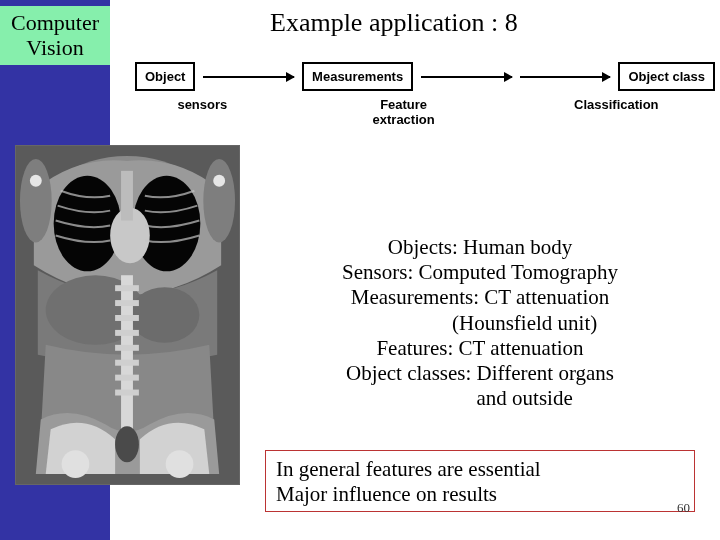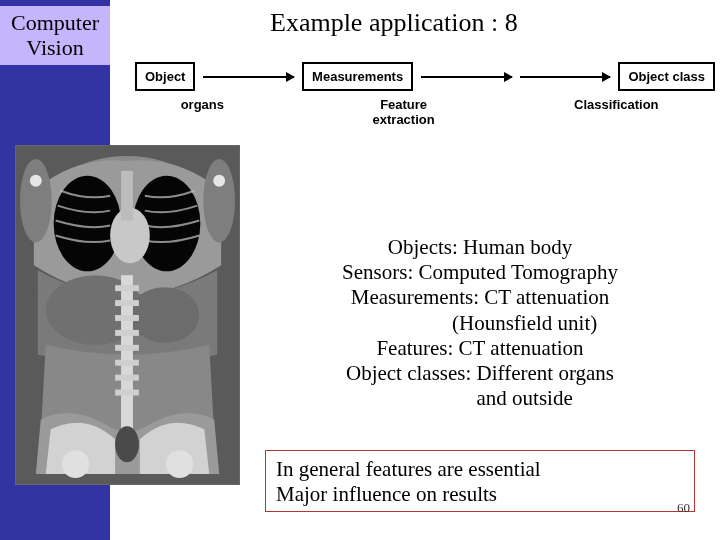--- a/index.html
+++ b/index.html
@@ -21,21 +21,21 @@
   .sidebar-title {
     position: absolute;
     top: 6px;
     left: 0;
     width: 110px;
     color: #000;
     font-family: "Times New Roman", Times, serif;
     font-size: 22px;
     text-align: center;
     line-height: 1.15;
-    background: #c4b5fd;
+    background: #86efac;
     padding: 4px 0;
   }
   .slide-title {
     position: absolute;
     top: 8px;
     left: 270px;
     font-family: "Times New Roman", Times, serif;
     font-size: 26px;
     color: #000;
   }
@@ -142,21 +142,21 @@
 <div class="flow">
   <div class="flow-boxes">
     <div class="flow-box">Object</div>
     <div class="flow-arrow"></div>
     <div class="flow-box">Measurements</div>
     <div class="flow-arrow"></div>
     <div class="flow-arrow"></div>
     <div class="flow-box">Object class</div>
   </div>
   <div class="flow-labels">
-    <div class="flow-label" style="flex:1.15">organs</div>
+    <div class="flow-label" style="flex:1.15">sensors</div>
     <div class="flow-label" style="flex:1.5; white-space:pre-line">Feature
 extraction</div>
     <div class="flow-label" style="flex:1.3">Classification</div>
   </div>
 </div>
 
 <div class="ct-image" title="ct-scan-coronal-human-body">
   <svg viewBox="0 0 225 340" preserveAspectRatio="none">
     <rect x="0" y="0" width="225" height="340" fill="#5a5a5a"></rect>
 

